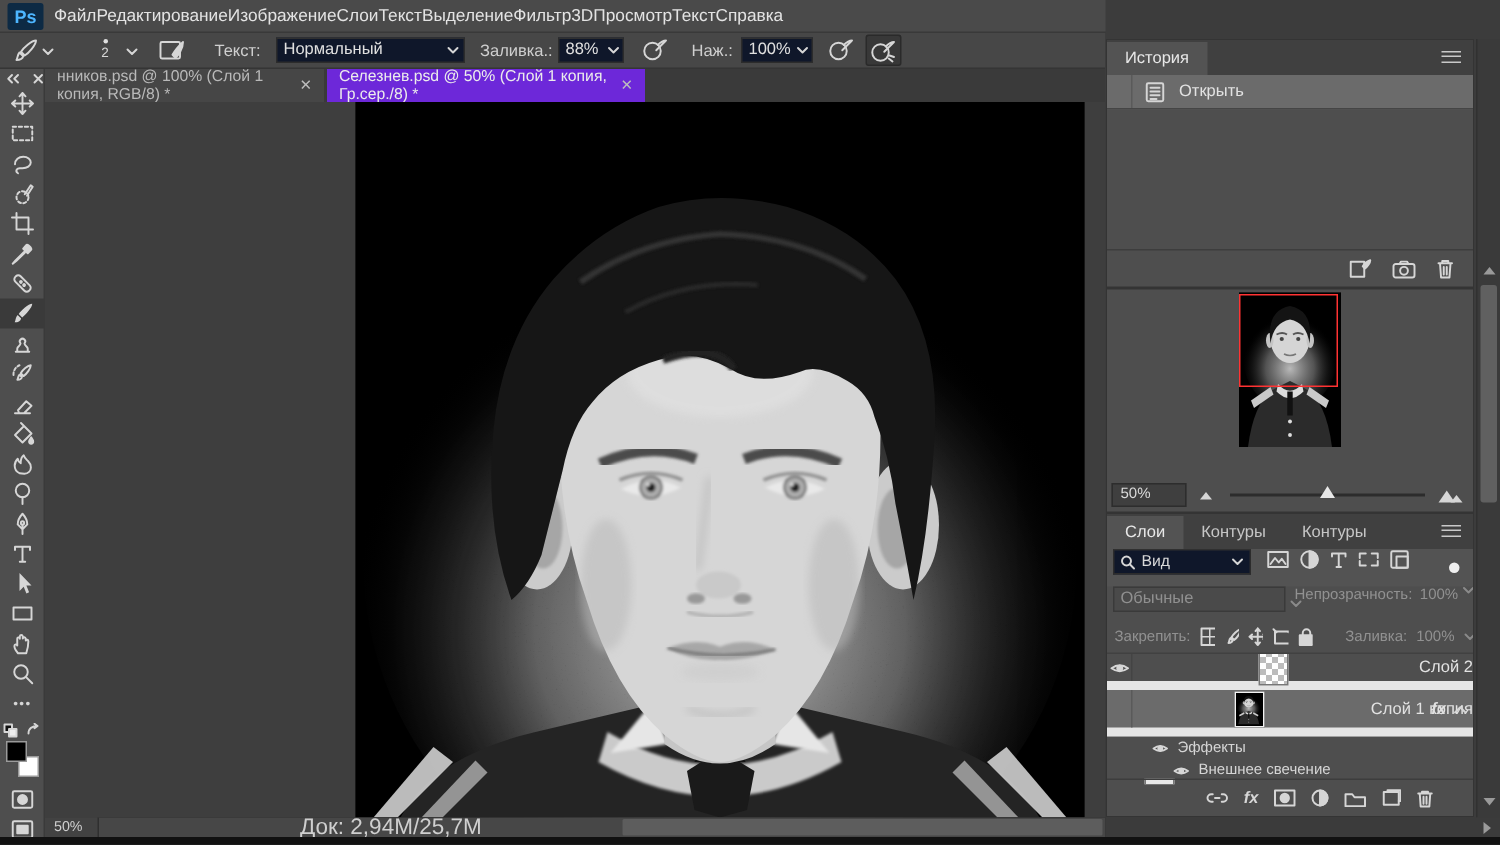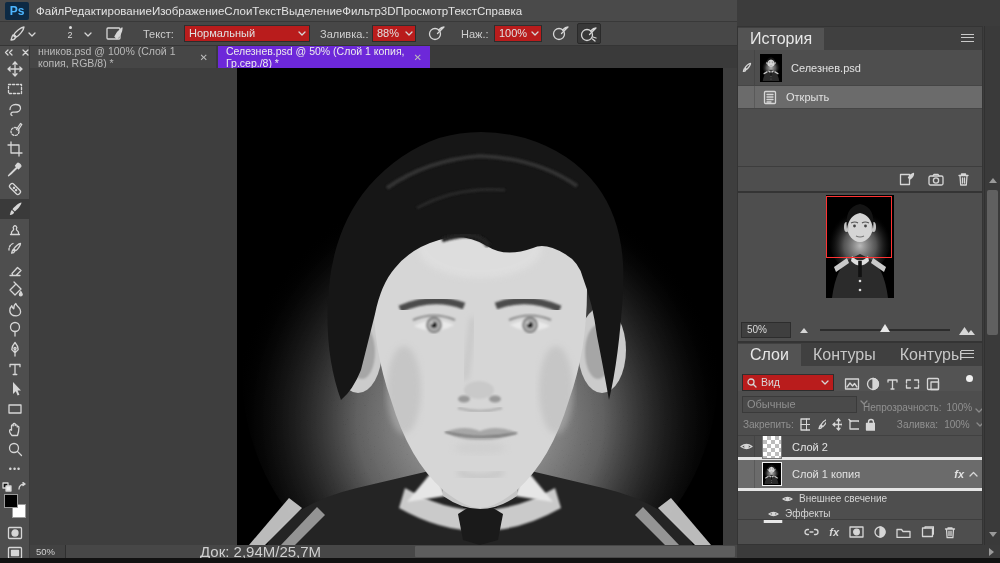--- a/index.html
+++ b/index.html
@@ -16,21 +16,21 @@
   .pslogo { left:5px; top:2px; width:24px; height:18px; background:#0d2a44; color:#4db6ff;
     font-weight:bold; font-size:12px; text-align:center; line-height:18px; border-radius:2px; }
   .menuitems { left:36px; top:0; height:22px; display:flex; align-items:center; }
   .menuitems span { color:#e3e3e3; font-size:11.5px; cursor:default; }
   .winbtns { right:4px; top:2px; display:flex; gap:20px; align-items:center; }
   .dockcollapse { right:14px; top:17px; display:flex; gap:12px; align-items:center; }
 
   
   .optionsbar { left:0; top:22px; width:737px; height:24px; background:#474747; border-bottom:1px solid #353535; }
   .optionsbar .lbl { position:absolute; top:6px; font-size:11px; color:#cfcfcf; }
-  .fld { position:absolute; height:17px; top:3px; background:#b91c1c; border:1px solid #2c2c2c;
+  .fld { position:absolute; height:17px; top:3px; background:#0f172a; border:1px solid #2c2c2c;
     border-top-color:#303030; color:#e0e0e0; font-size:11px; line-height:15px; padding:0 4px; }
   .presspress { background:#383838; border:1px solid #2a2a2a; border-radius:2px; }
   .dockTopFill { left:737px; top:22px; width:263px; height:24px; background:#3e3e3e; }
 
   
   .tabbar { left:30px; top:46px; width:707px; height:22px; background:#3a3a3a; }
   .dtab { position:absolute; top:0; height:22px; display:flex; align-items:center; gap:7px;
     padding:0 8px; font-size:10.5px; overflow:hidden; }
   .dtab.inactive { background:#464646; color:#b9b9b9; }
   .dtab.active   { background:#6d28d9; color:#ececec; }
@@ -53,21 +53,21 @@
   .statusbar .zoomfld { position:absolute; left:0; top:0; width:36px; height:13px; background:#424242;
     border-right:1px solid #2f2f2f; color:#cfcfcf; font-size:9.5px; line-height:13px; padding-left:6px; }
   .statusbar .doc { position:absolute; left:170px; top:0; font-size:15px; color:#cfcfcf; line-height:13px; }
   .hthumb { position:absolute; left:385px; top:1px; width:320px; height:11px; background:#5d5d5d; border-radius:1px; }
   .botstrip { left:0; top:558px; width:1000px; height:5px; background:#111; }
 
   
   .dock { left:737px; top:0; width:263px; height:558px; background:#3c3c3c; }
   .panel { position:absolute; left:0; width:246px; background:#4e4e4e; border:1px solid #343434; }
   .ptabs { height:23px; background:#404040; display:flex; align-items:flex-end; position:relative; }
-  .ptab { height:22px; line-height:22px; padding:0 12px; font-size:16px; color:#c6c6c6; }
+  .ptab { height:22px; line-height:22px; padding:0 12px; font-size:11px; color:#c6c6c6; }
   .ptab.on { background:#535353; color:#e8e8e8; }
   .burger { position:absolute; right:8px; top:7px; width:13px; height:8px;
     border-top:1.5px solid #c9c9c9; border-bottom:1.5px solid #c9c9c9; }
   .burger:after { content:""; display:block; margin-top:2.2px; border-top:1.5px solid #c9c9c9; }
 
   .hrow { position:relative; display:flex; align-items:center; height:36px; border-bottom:1px solid #454545; }
   .hrow.sel { background:#6b6b6b; height:23px; }
   .srcbox { width:17px; align-self:stretch; border-right:1px solid #454545; display:flex; align-items:center; justify-content:center; }
   .thumbwrap { width:22px; height:28px; border:1px solid #000; margin-left:5px; background:#000; }
   .hlabel { margin-left:9px; font-size:11px; color:#e2e2e2; }
@@ -77,21 +77,21 @@
   .navbody { position:relative; height:104px; }
   .navthumb { position:absolute; left:88px; top:2px; width:68px; height:103px; background:#000; }
   .navred { position:absolute; left:0; top:1px; width:66px; height:62px; border:1.5px solid #f33; }
   .navctrl { position:absolute; bottom:0; left:0; right:0; height:22px; display:flex; align-items:center; }
   .navzoom { width:50px; height:16px; margin-left:3px; background:#3f3f3f; border:1px solid #2d2d2d;
     color:#dadada; font-size:10px; line-height:14px; padding-left:5px; }
   .slider { position:relative; flex:1; height:2px; background:#2c2c2c; margin:0 8px; }
   .slthumb { position:absolute; left:46%; top:-5px; width:0; height:0;
     border-left:5px solid transparent; border-right:5px solid transparent; border-bottom:8px solid #e8e8e8; }
 
-  .lrow { position:relative; display:flex; align-items:center; border-bottom:3px solid #e5e5e5; }
+  .lrow { position:relative; display:flex; align-items:center; border-bottom:6px solid #e5e5e5;justify-content:space-between; }
   .lrow.sel { background:#6b6b6b; }
   .eyebox { width:17px; height:100%; border-right:1px solid #444; display:flex; align-items:center; justify-content:center; }
   .lthumb { width:20px; height:24px; margin-left:7px; border:1px solid #777; }
   .lthumb.checker { background-color:#fff;
     background-image:linear-gradient(45deg,#bcbcbc 25%,transparent 25%,transparent 75%,#bcbcbc 75%),
                      linear-gradient(45deg,#bcbcbc 25%,#fff 25%,#fff 75%,#bcbcbc 75%);
     background-size:8px 8px; background-position:0 0,4px 4px; }
   .lname { margin-left:10px; font-size:11px; color:#e2e2e2; }
   .fxbadge { position:absolute; right:18px; font-size:11px; font-style:italic; font-weight:bold; color:#e0e0e0; }
   .subrow { display:flex; align-items:center; height:15px; font-size:10px; color:#d5d5d5; }
@@ -484,33 +484,20 @@
   </div>
   <div class="abs botstrip"></div>
 
   <div class="abs dock">
 
     <div class="panel" style="top:26px;height:166px">
       <div class="ptabs">
         <div class="ptab on">История</div>
         <div class="burger"></div>
       </div>
-      <div class="hrow">
-        <div class="srcbox">
-          <svg class="ic" width="12" height="12">
-              <path d="M10.5 1.5 C8.8 1.5 6 4.2 5 5.8 L6.6 7.4 C8.2 6.4 10.5 3.2 10.5 1.5 Z M4.4 6.6 l1.4 1.4 c-.3 1-1.2 1.4-2.4 1.4 .4-.8.3-1.9 1-2.8 z"></path>
-            </svg>
-        </div>
-        <div class="thumbwrap">
-          <svg viewBox="0 0 68 103" preserveAspectRatio="none" width="20" height="26">
-              <use href="#fullfig"></use>
-            </svg>
-        </div>
-        <div class="hlabel">Селезнев.psd</div>
-      </div>
       <div class="hrow sel">
         <div class="srcbox" style="border-right-color:#5a5a5a"></div>
         <svg class="ic" style="margin-left:8px" width="14" height="15">
             <rect x="1.5" y="1.5" width="11" height="12" rx="1"></rect>
             <path d="M4 4.5h6 M4 7h6 M4 9.5h6 M4 12h4"></path>
           </svg>
         <div class="hlabel">Открыть</div>
       </div>
       <div class="pfooter">
         <svg class="ic" width="16" height="14">
@@ -553,21 +540,21 @@
     </div>
 
     <div class="panel" style="top:342px;height:203px">
       <div class="ptabs">
         <div class="ptab on">Слои</div>
         <div class="ptab">Контуры</div>
         <div class="ptab">Контуры</div>
         <div class="burger"></div>
       </div>
 
-      <div style="position:relative;height:25px;background:#535353;display:flex;align-items:flex-end">
+      <div style="position:relative;height:25px;background:#535353;display:flex;align-items:flex-start">
         <div class="fld" style="position:relative;top:0;left:4px;width:92px;display:flex;align-items:center;gap:4px">
           <svg class="ic" width="10" height="10">
               <circle cx="4" cy="4" r="3"></circle>
               <path d="M6.2 6.2L9 9"></path>
             </svg>
           <span style="font-size:10.5px;color:#d8d8d8">Вид</span>
           <svg class="ic" style="margin-left:auto" width="8" height="5">
               <path d="M1 1l3 3 3-3"></path>
             </svg>
         </div>
@@ -587,21 +574,21 @@
               <path d="M1.5 3 h4 M1.5 3 v3 M13.5 3 h-4 M13.5 3 v3 M1.5 11 h4 M1.5 11 v-3 M13.5 11 h-4 M13.5 11 v-3"></path>
             </svg>
           <svg class="ic" width="14" height="14">
               <rect x="1.5" y="1.5" width="11" height="11" rx="1"></rect>
               <rect x="5" y="5" width="7.5" height="7.5"></rect>
             </svg>
         </div>
         <div style="position:absolute;right:9px;top:9px;width:7px;height:7px;border-radius:50%;background:#f0f0f0"></div>
       </div>
 
-      <div style="position:relative;height:22px;display:flex;align-items:flex-end">
+      <div style="position:relative;height:22px;display:flex;align-items:flex-start">
         <div class="fld dim" style="position:relative;top:0;left:4px;width:132px;color:#909090;background:#4a4a4a;border-color:#3a3a3a">Обычные</div>
         <svg class="ic" style="position:absolute;left:122px;top:9px;stroke:#8a8a8a" width="8" height="5">
             <path d="M1 1l3 3 3-3"></path>
           </svg>
         <span class="dim" style="font-size:10px;margin-left:10px">Непрозрачность:</span>
         <span class="dim" style="font-size:10px;margin-left:5px">100%</span>
         <svg class="ic" style="margin-left:3px;stroke:#8a8a8a" width="8" height="5">
             <path d="M1 1l3 3 3-3"></path>
           </svg>
       </div>
@@ -650,34 +637,34 @@
             <svg viewBox="0 0 68 103" preserveAspectRatio="none" width="17" height="21">
                 <use href="#fullfig"></use>
               </svg>
           </div>
           <div class="lname">Слой 1 копия</div>
           <div class="fxbadge">fx</div>
           <svg class="ic" style="position:absolute;right:4px" width="9" height="6">
               <path d="M1 5l3.5-3.5L8 5"></path>
             </svg>
         </div>
+        <div class="subrow" style="padding-left:30px">
+          <svg class="ic" width="11" height="8" style="margin-right:6px">
+              <path d="M1 4 Q5.5 0.8 10 4 Q5.5 7.2 1 4 Z"></path>
+              <circle cx="5.5" cy="4" r="1.3" fill="#d6d6d6"></circle>
+            </svg>
+          <span>Эффекты</span>
+        </div>
         <div class="subrow" style="padding-left:44px">
           <svg class="ic" width="11" height="8" style="margin-right:6px">
               <path d="M1 4 Q5.5 0.8 10 4 Q5.5 7.2 1 4 Z"></path>
               <circle cx="5.5" cy="4" r="1.3" fill="#d6d6d6"></circle>
             </svg>
           <span>Внешнее свечение</span>
         </div>
-        <div class="subrow" style="padding-left:30px">
-          <svg class="ic" width="11" height="8" style="margin-right:6px">
-              <path d="M1 4 Q5.5 0.8 10 4 Q5.5 7.2 1 4 Z"></path>
-              <circle cx="5.5" cy="4" r="1.3" fill="#d6d6d6"></circle>
-            </svg>
-          <span>Эффекты</span>
-        </div>
         <div style="position:absolute;left:25px;bottom:0;width:20px;height:4px;background:#e8e8e8;border:1px solid #777;border-bottom:none"></div>
       </div>
 
       <div class="pfooter" style="gap:10px;padding-right:26px">
         <svg class="ic" width="15" height="10">
             <path d="M6 5 h3 M4.5 7.5 H3.5 a2.5 2.5 0 0 1 0-5 h1 M10.5 2.5 h1 a2.5 2.5 0 0 1 0 5 h-1"></path>
           </svg>
         <span style="color:#d6d6d6;font-size:11px;font-style:italic;font-weight:bold">fx</span>
         <svg class="ic" width="15" height="12">
             <rect x="1" y="1" width="13" height="10"></rect>

